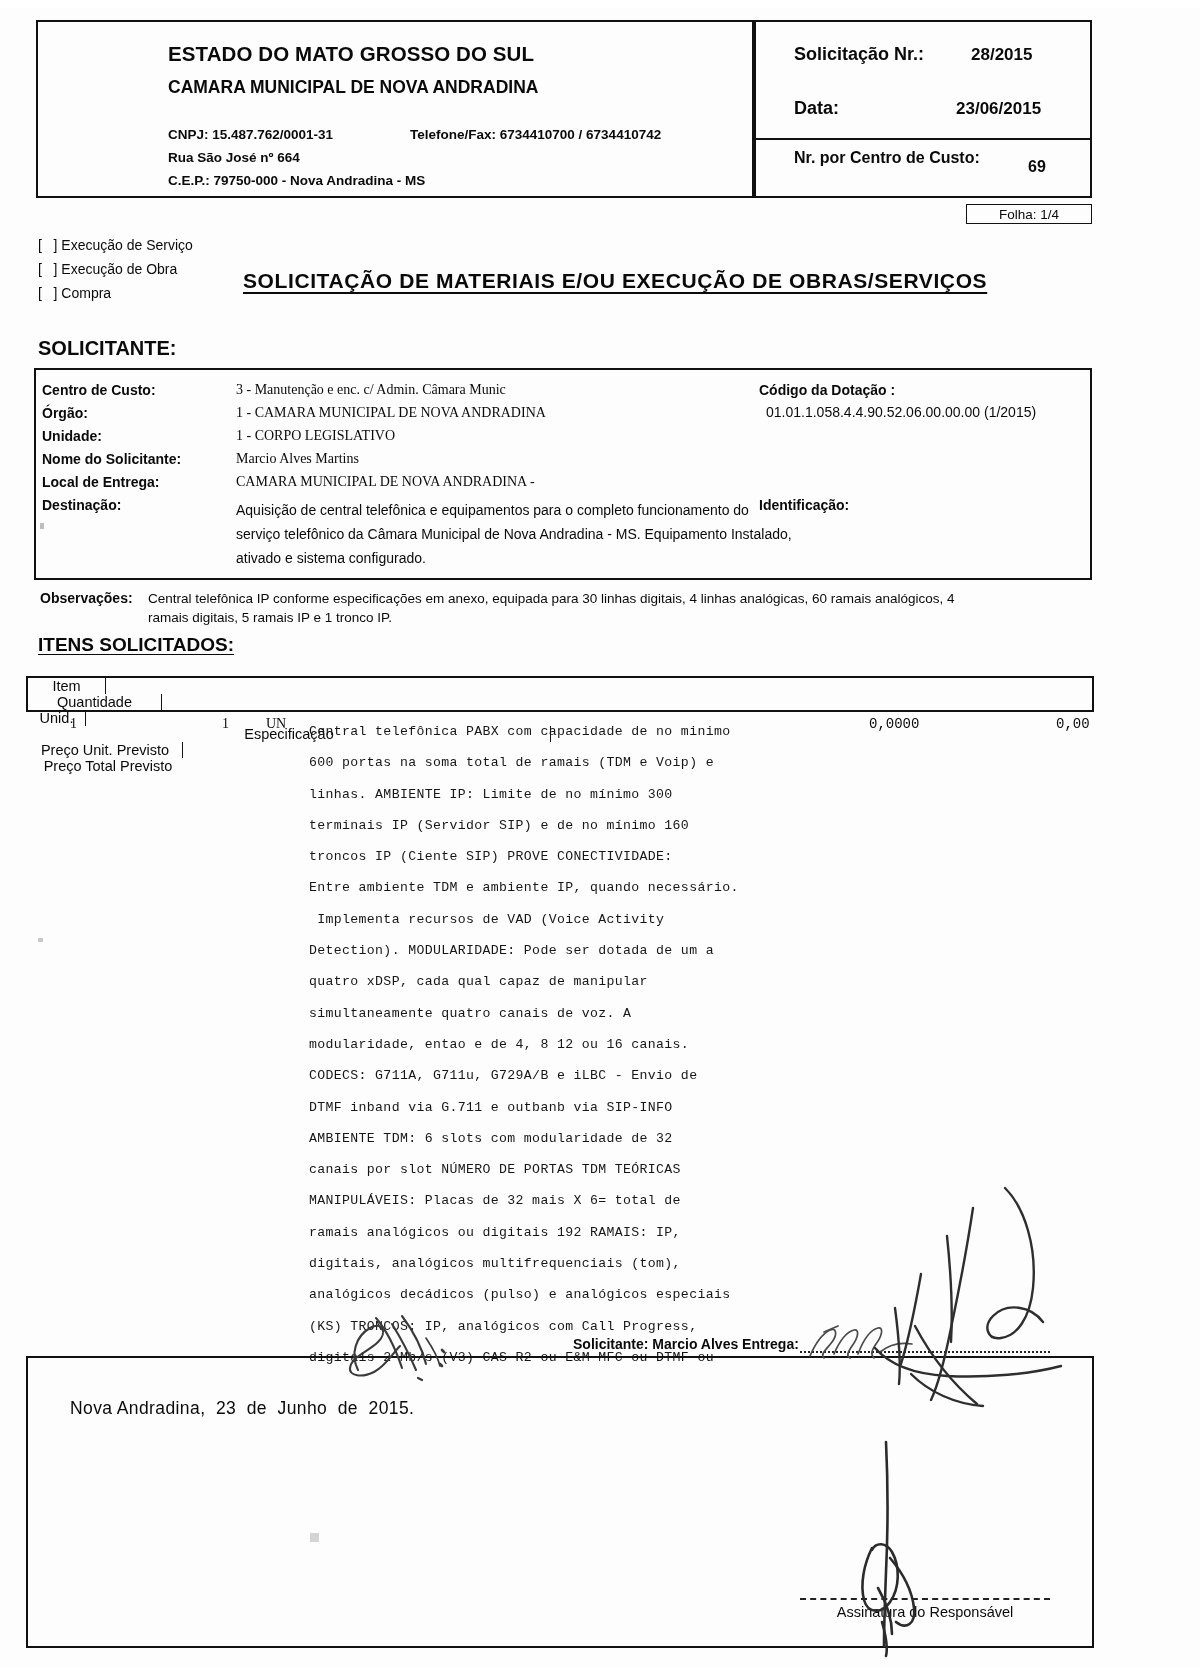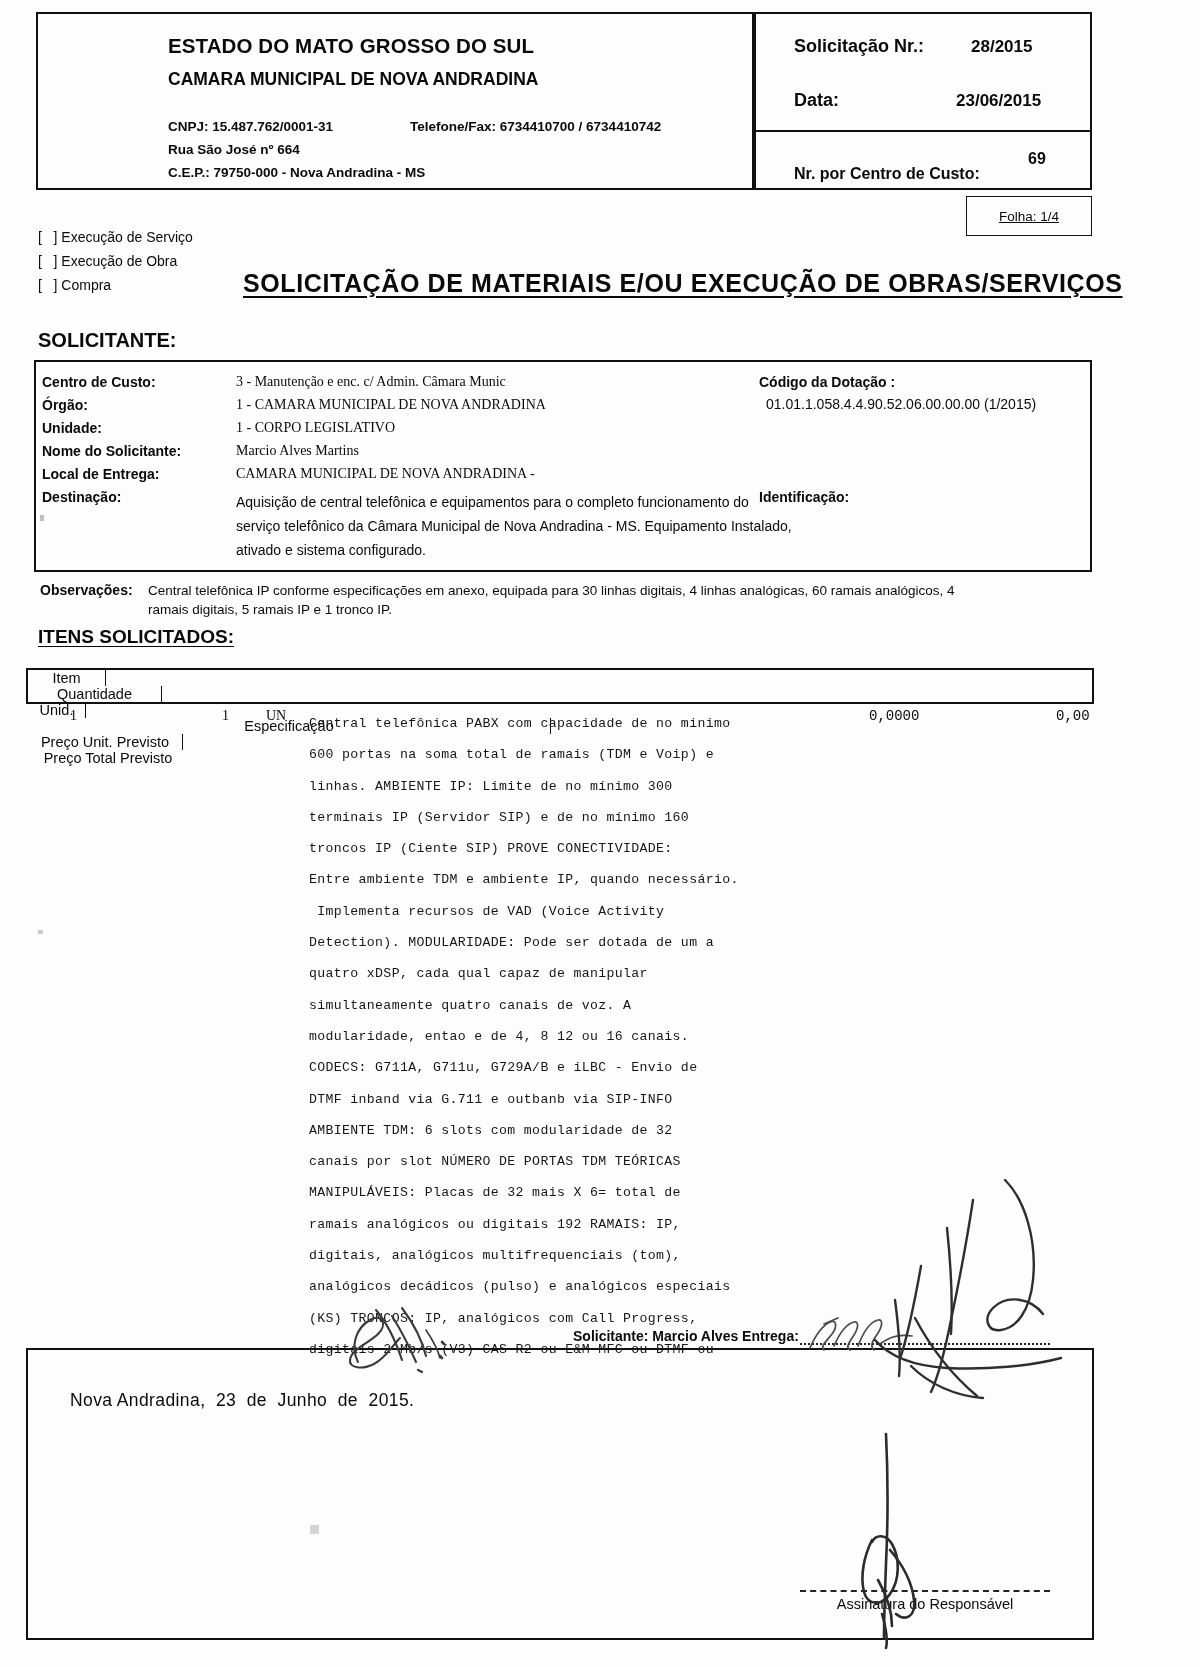--- a/index.html
+++ b/index.html
@@ -13,20 +13,21 @@
     position: relative;
     font-family: "Liberation Sans", sans-serif;
     color: #0a0a0a;
     overflow: hidden;
   }
 
   .page {
     position: absolute;
     inset: 0;
     background: #fdfdfd;
+    margin-top: 8px;
   }
 
   
   .header-wrap {
     position: absolute;
     left: 36px;
     top: 12px;
     width: 1056px;
     height: 178px;
   }
@@ -113,59 +114,58 @@
     font-weight: bold;
   }
   .data-value {
     position: absolute;
     left: 200px; top: 77px;
     font-size: 17px;
     font-weight: bold;
   }
   .cc-label {
     position: absolute;
-    left: 38px; top: 33px;
+    left: 38px; top: 9px;
     font-size: 16px;
     font-weight: bold;
   }
   .cc-value {
     position: absolute;
     left: 272px; top: 18px;
     font-size: 16px;
     font-weight: bold;
   }
 
   
   .folha-box {
     position: absolute;
     left: 966px; top: 196px;
-    width: 126px; height: 40px;
+    width: 126px; height: 20px;
     border: 1.6px solid #111;
     box-sizing: border-box;
     display: flex;
     align-items: center;
     justify-content: center;
     font-size: 13.5px;
-    text-decoration: underline;
   }
 
   
   .check-list {
     position: absolute;
     left: 38px; top: 225px;
     font-size: 14px;
     line-height: 24px;
   }
   .check-row { white-space: pre; }
 
   
   .main-title {
     position: absolute;
-    left: 243px; top: 269px;
-    font-size: 25px;
+    left: 243px; top: 261px;
+    font-size: 21px;
     font-weight: bold;
     letter-spacing: 0.6px;
     text-decoration: underline;
     text-underline-offset: 4px;
   }
 
   
   .solicitante-head {
     position: absolute;
     left: 38px; top: 329px;

